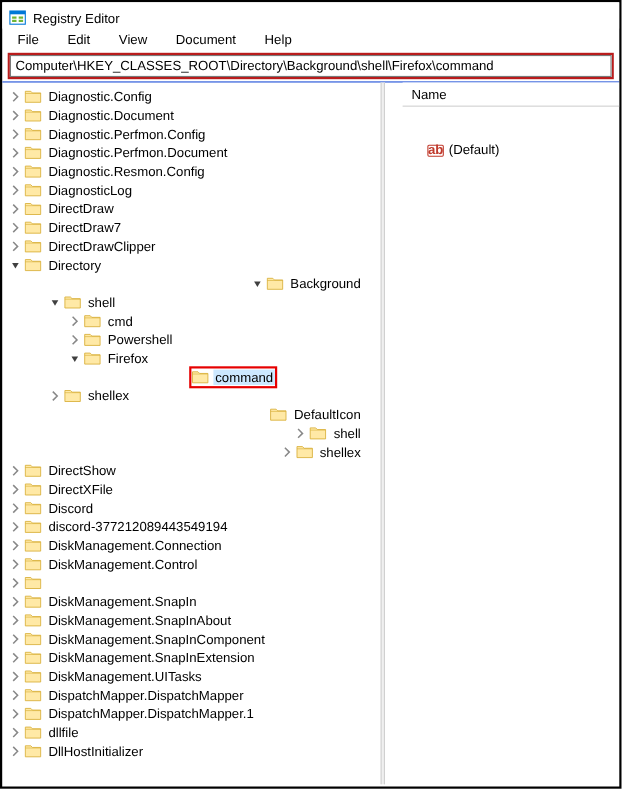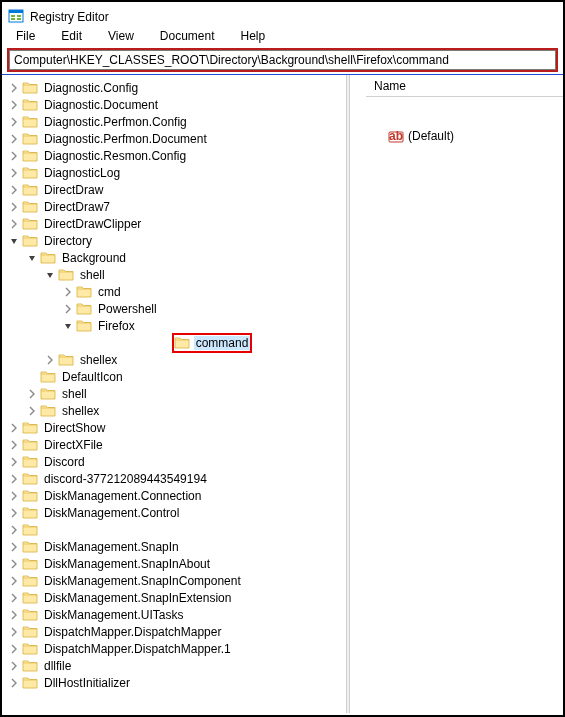--- a/index.html
+++ b/index.html
@@ -24,21 +24,21 @@
 .tree-row { display: flex; align-items: center; height: 17px; white-space: nowrap; }
 .exp { width: 12px; height: 12px; display: inline-flex; align-items: center; justify-content: center; margin-right: 2px; color: #666; font-size: 10px; line-height: 1; cursor: pointer; }
 .exp.open { color: #000; }
 .ficon { width: 16px; height: 16px; margin-right: 4px; display: inline-flex; flex-shrink: 0; }
 .tlabel { font-size: 12px; padding: 0 2px; }
 .tree-row.selected .tlabel { background: #cce8ff; }
 .hl-red { border: 2px solid #e60000; padding: 0; }
 
 
 .ind0 { padding-left: 4px; }
-.ind1 { padding-left: 22px; }
+.ind1 { padding-left: 22px; justify-content: flex-end; }
 .ind2 { padding-left: 40px; }
 .ind3 { padding-left: 58px; }
 .ind4 { padding-left: 76px; justify-content: center; }
 
 
 .treepane::-webkit-scrollbar { width: 16px; }
 .treepane::-webkit-scrollbar-track { background: #f0f0f0; }
 .treepane::-webkit-scrollbar-thumb { background: #c2c2c2; border: 1px solid #a0a0a0; }
 .treepane::-webkit-scrollbar-button { background: #f0f0f0; height: 16px; border: 1px solid #d0d0d0; }
 </style>

